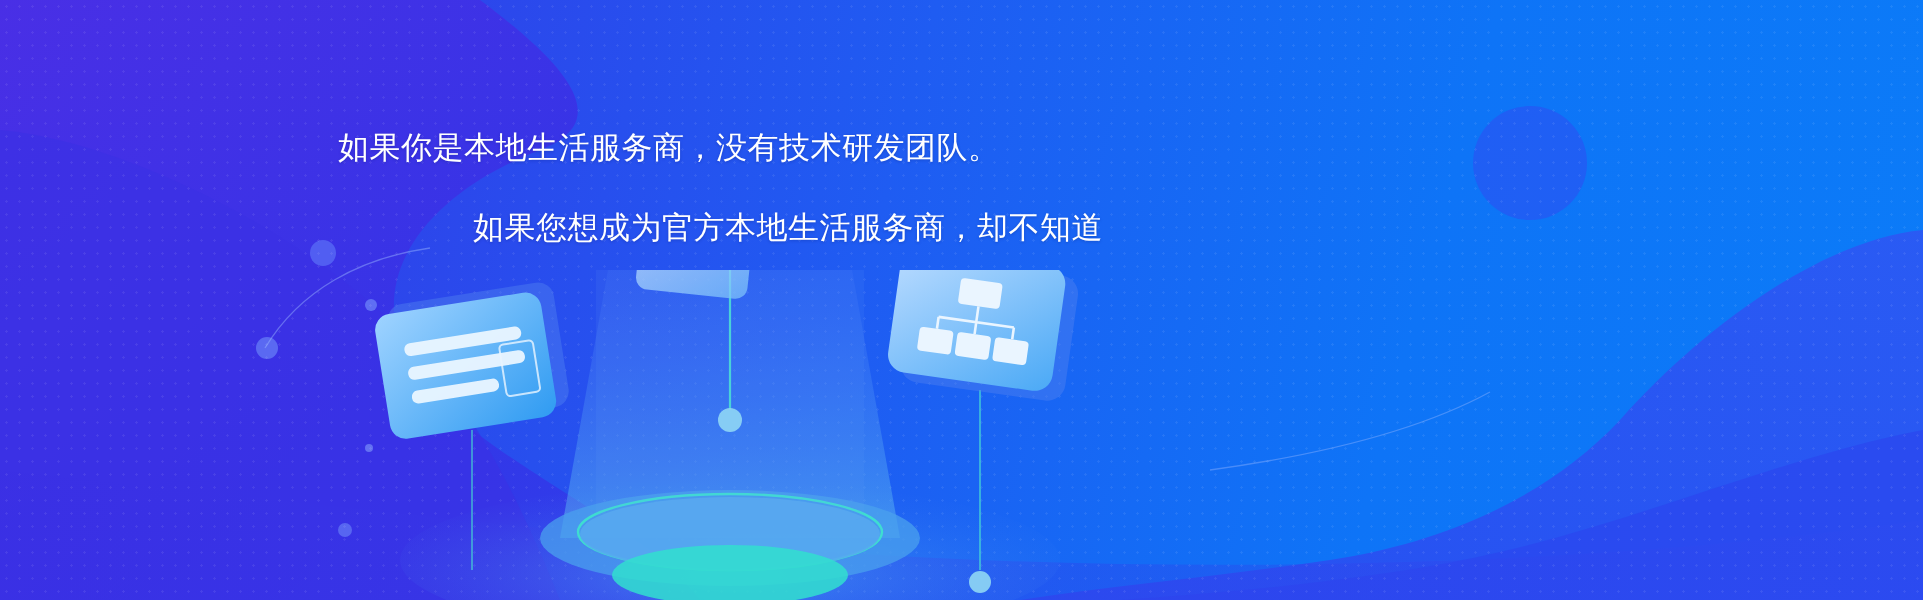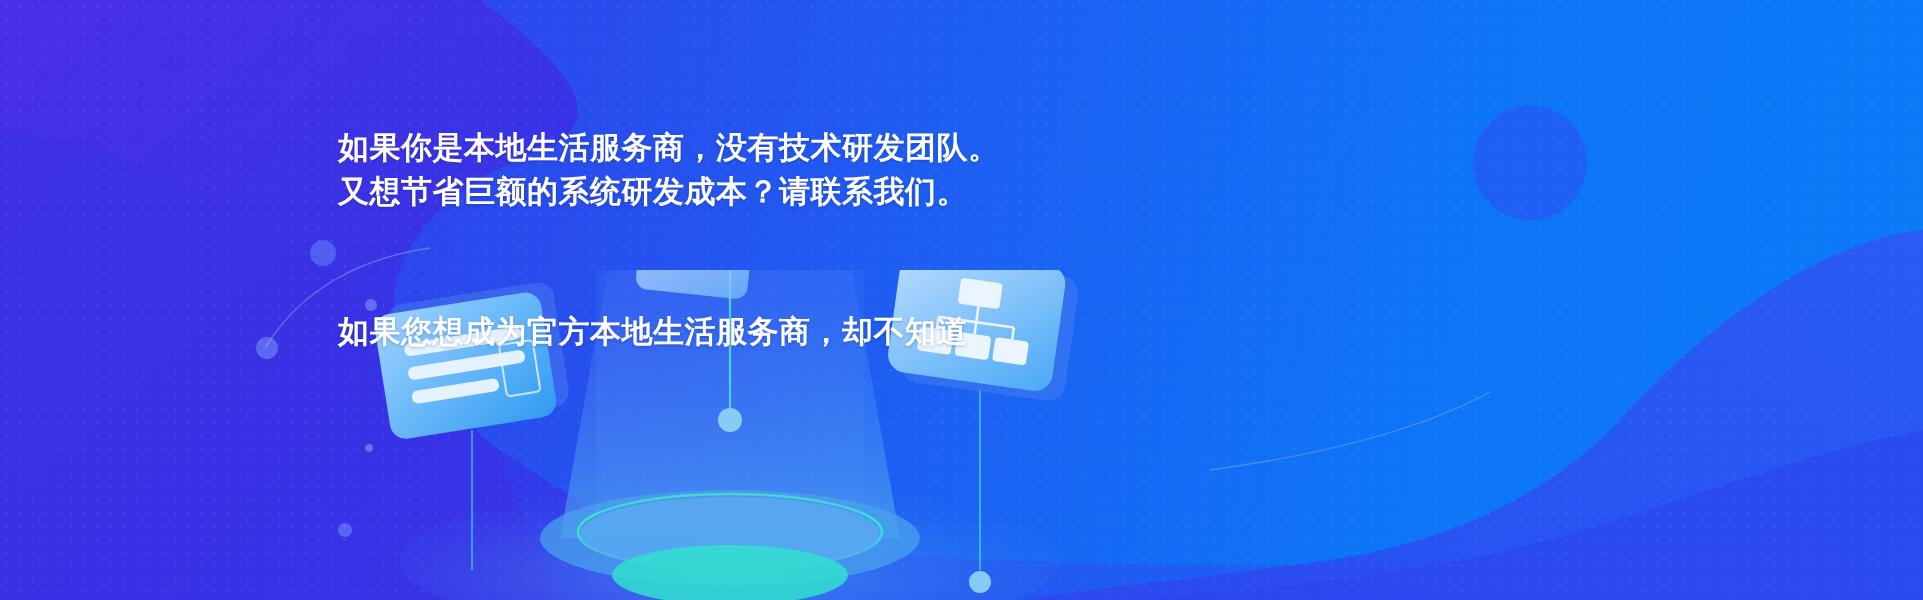--- a/index.html
+++ b/index.html
@@ -57,26 +57,26 @@
 
   
   .copy {
     position: absolute;
     left: 338px;
     top: 126px;
     width: 900px;
     z-index: 6;
   }
   .para { margin: 0; }
-  .para + .para { margin-top: 96px; }
+  .para + .para { margin-top: 36px; text-align: center; }
   .line {
     display: block;
     color: #ffffff;
     font-size: 31px;
-    font-weight: 700;
+    font-weight: 400;
     line-height: 44px;
     letter-spacing: 0.5px;
     white-space: nowrap;
     text-shadow: 0 1px 3px rgba(8,24,110,0.28);
   }
 </style>
 </head>
 <body>
 
 <div class="stage">
@@ -198,21 +198,20 @@
       </g>
 
       <rect x="236" y="-20" width="268" height="270" rx="10" fill="#6ea8f5" opacity="0.10"></rect>
     </svg>
   </div>
 
   <div class="copy">
 
     <p class="para">
       <span class="line">如果你是本地生活服务商，没有技术研发团队。</span>
-      <span class="line">又想节省巨额的系统研发成本？请联系我们。</span>
     </p>
 
     <p class="para">
       <span class="line">如果您想成为官方本地生活服务商，却不知道</span>
     </p>
 
   </div>
 
 </div>
 

